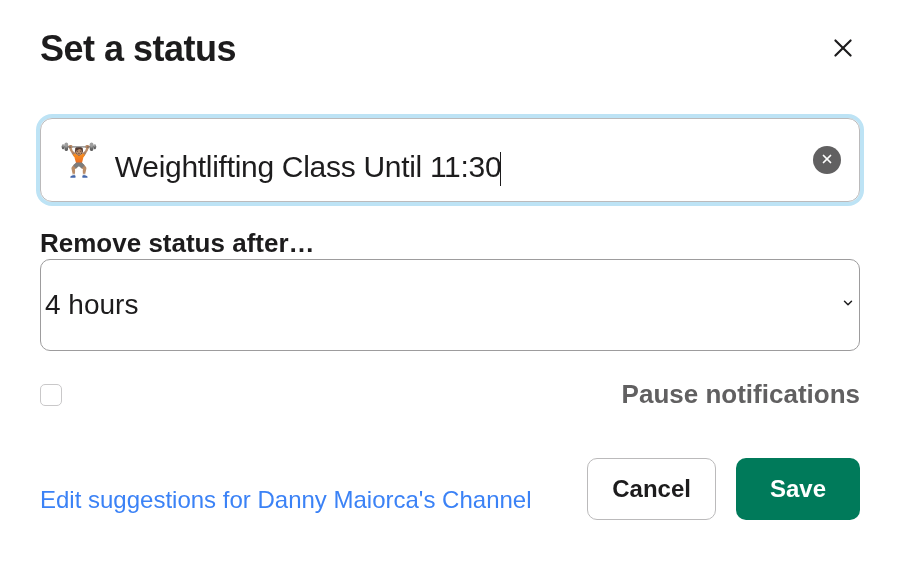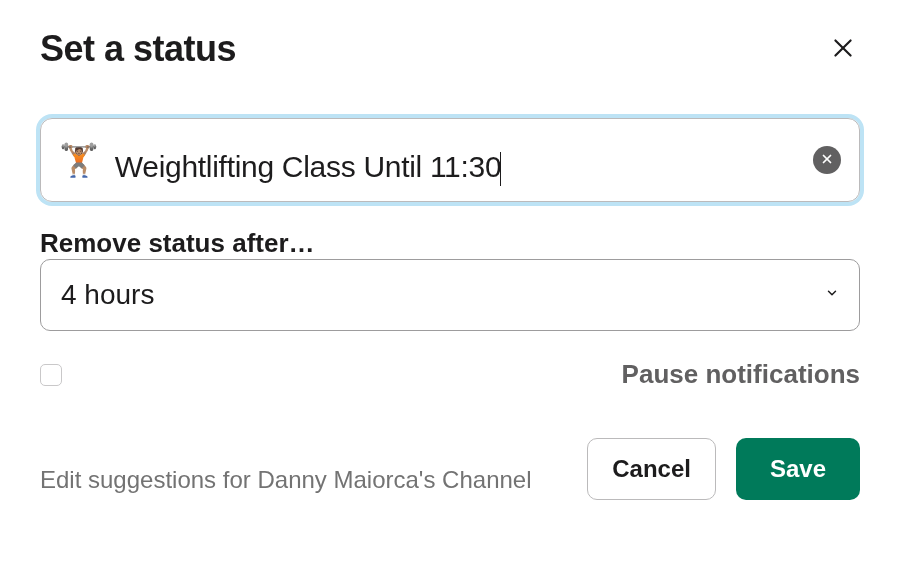--- a/index.html
+++ b/index.html
@@ -81,26 +81,26 @@
     }
     .clear-btn svg { width: 14px; height: 14px; }
     .section-label {
       font-size: 26px;
       font-weight: 700;
       color: #1d1c1d;
     }
     .select-wrap {
       border: 1px solid #9d9c9d;
       border-radius: 10px;
-      padding: 16px 20px;
-      display: flex;
-      justify-content: space-between;
-      align-items: center;
-      cursor: pointer;
-      height: 72px;
+      padding: 16px 4px;
+      display: flex;
+      justify-content: space-between;
+      align-items: center;
+      cursor: pointer;
+      height: 92px;
       margin-bottom: 28px;
     }
     .select-value {
       font-size: 28px;
       color: #1d1c1d;
     }
     .chevron svg { width: 14px; height: 14px; }
     .checkbox-row {
       display: flex;
       align-items: center;
@@ -120,21 +120,21 @@
       font-size: 26px;
       font-weight: 700;
       color: #616061;
     }
     .footer {
       display: flex;
       justify-content: space-between;
       align-items: center;
     }
     .edit-link {
-      color: #737373;
+      color: #3b82f6;
       font-size: 24px;
       text-decoration: none;
       cursor: pointer;
       margin-top: 22px;
     }
     .btn-group {
       display: flex;
       gap: 20px;
     }
     .btn {

